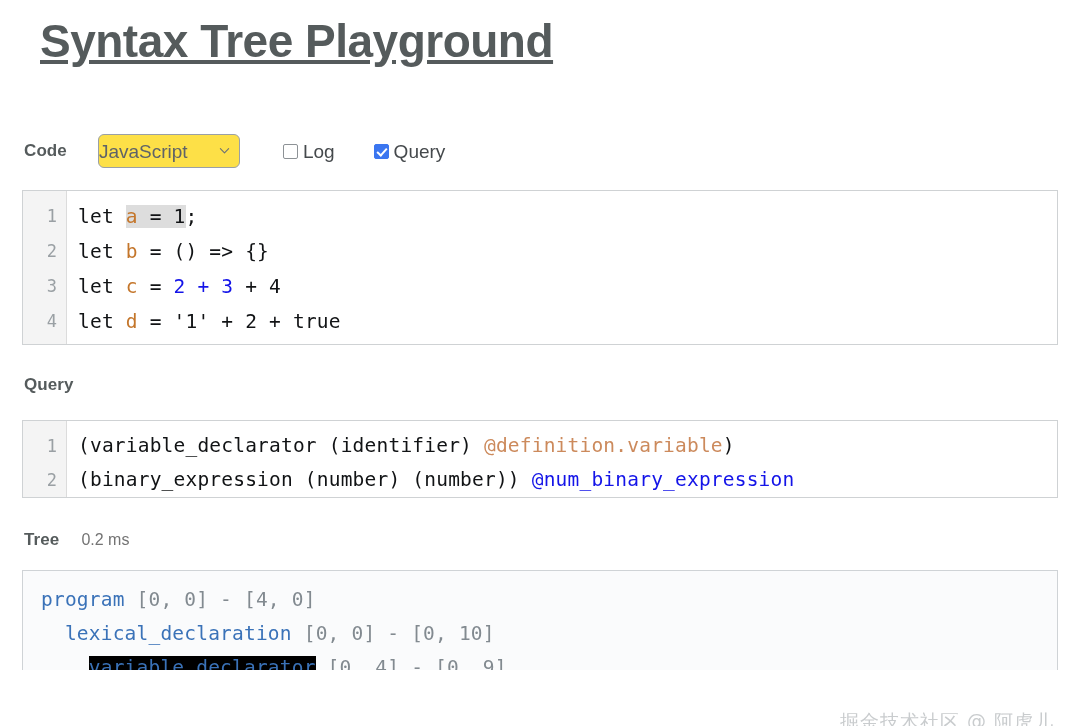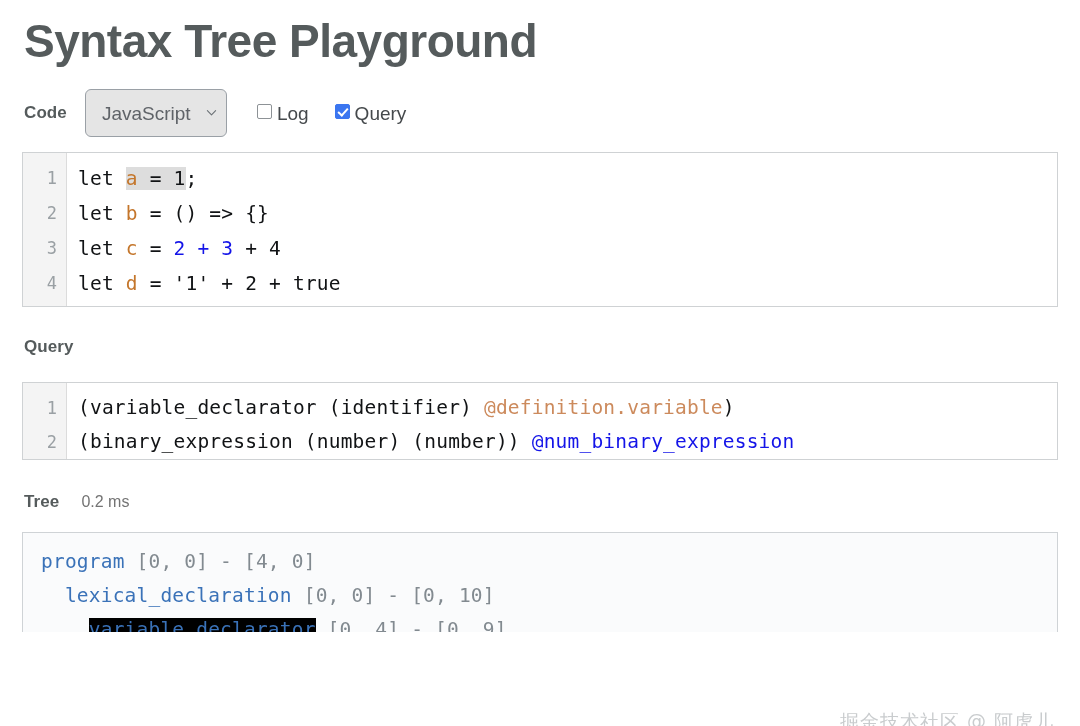--- a/index.html
+++ b/index.html
@@ -17,69 +17,72 @@
   }
 
   .page { position: relative; width: 1080px; height: 726px; padding: 0 22px; }
 
   
   .page-title {
     font-size: 46px;
     font-weight: 700;
     letter-spacing: -0.5px;
     color: #555b5c;
-    margin: 14px 0 0 0;
+    margin: 14px 0 0 16px;
     line-height: 1.18;
     padding-left: 2px;
+    text-decoration: underline;
   }
 
   
   .controls {
     display: flex;
     align-items: center;
-    margin-top: 28px;
+    margin-top: 66px;
     padding-left: 2px;
     height: 34px;
+    gap: 13px;
   }
   .field-label {
     font-size: 17px;
     font-weight: 700;
     color: #555b5c;
     margin-right: 18px;
     letter-spacing: 0.1px;
   }
   .select-wrap {
     position: relative;
     display: inline-flex;
     align-items: center;
     border: 1px solid #9aa0a6;
     border-radius: 6px;
-    background: #e5e5e5;
-    height: 48px;
-    padding: 0 30px 0 16px;
+    background: #fde047;
+    height: 34px;
+    padding: 0 30px 0 0;
     min-width: 142px;
   }
   .select-value {
     font-size: 19px;
     color: #5f6368;
     line-height: 1;
     font-weight: 400;
   }
   .chevron-down {
     position: absolute;
     right: 9px;
     top: 50%;
     width: 11px; height: 11px;
     margin-top: -6px;
     pointer-events: none;
   }
   .chevron-down svg { display: block; }
 
   .check-group {
     display: inline-flex;
+    align-items: center;
     margin-left: 30px;
     cursor: default;
   }
   .check-group + .check-group { margin-left: 26px; }
   .cbox {
     width: 15px; height: 15px;
     border-radius: 2px;
     display: inline-block;
     position: relative;
     flex: 0 0 auto;

